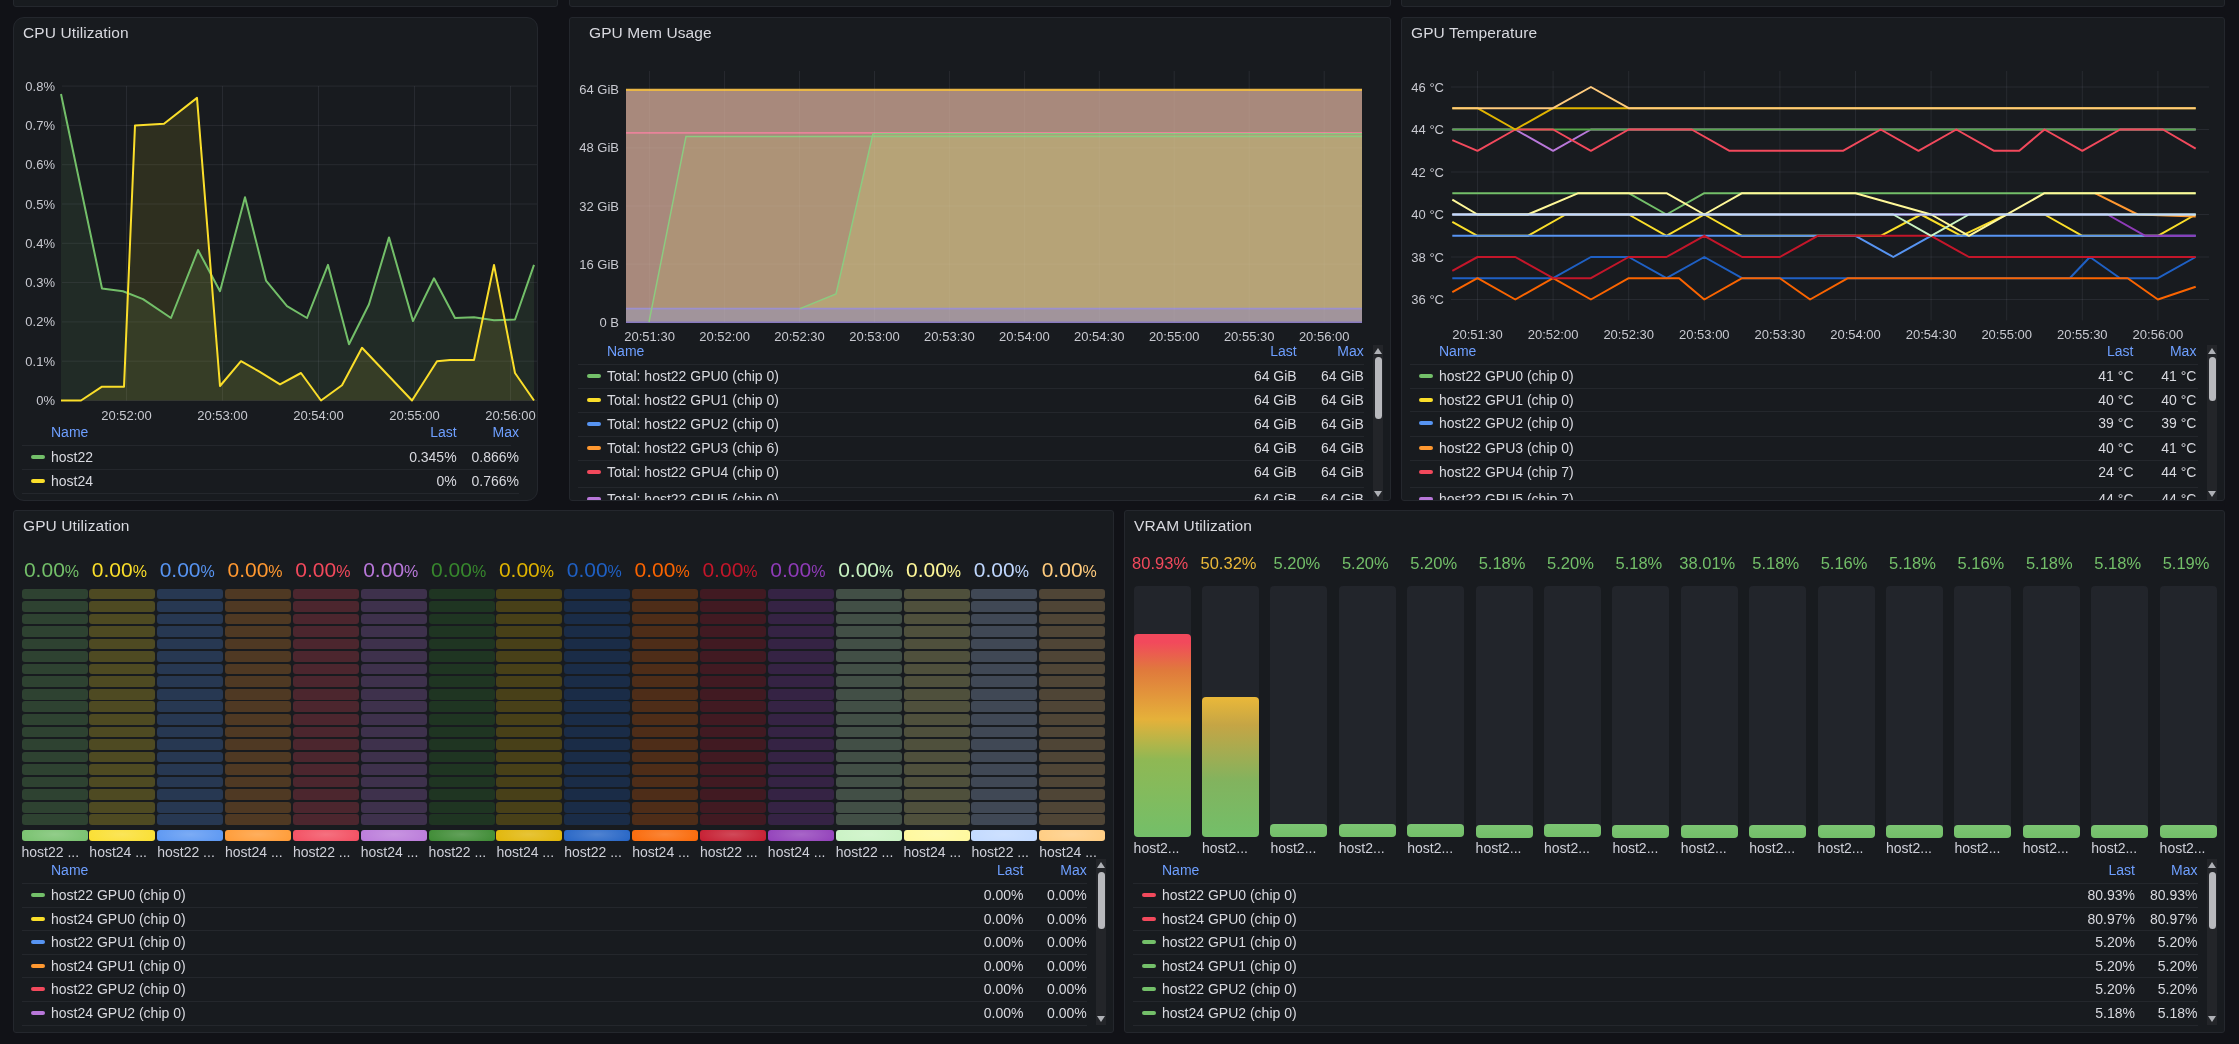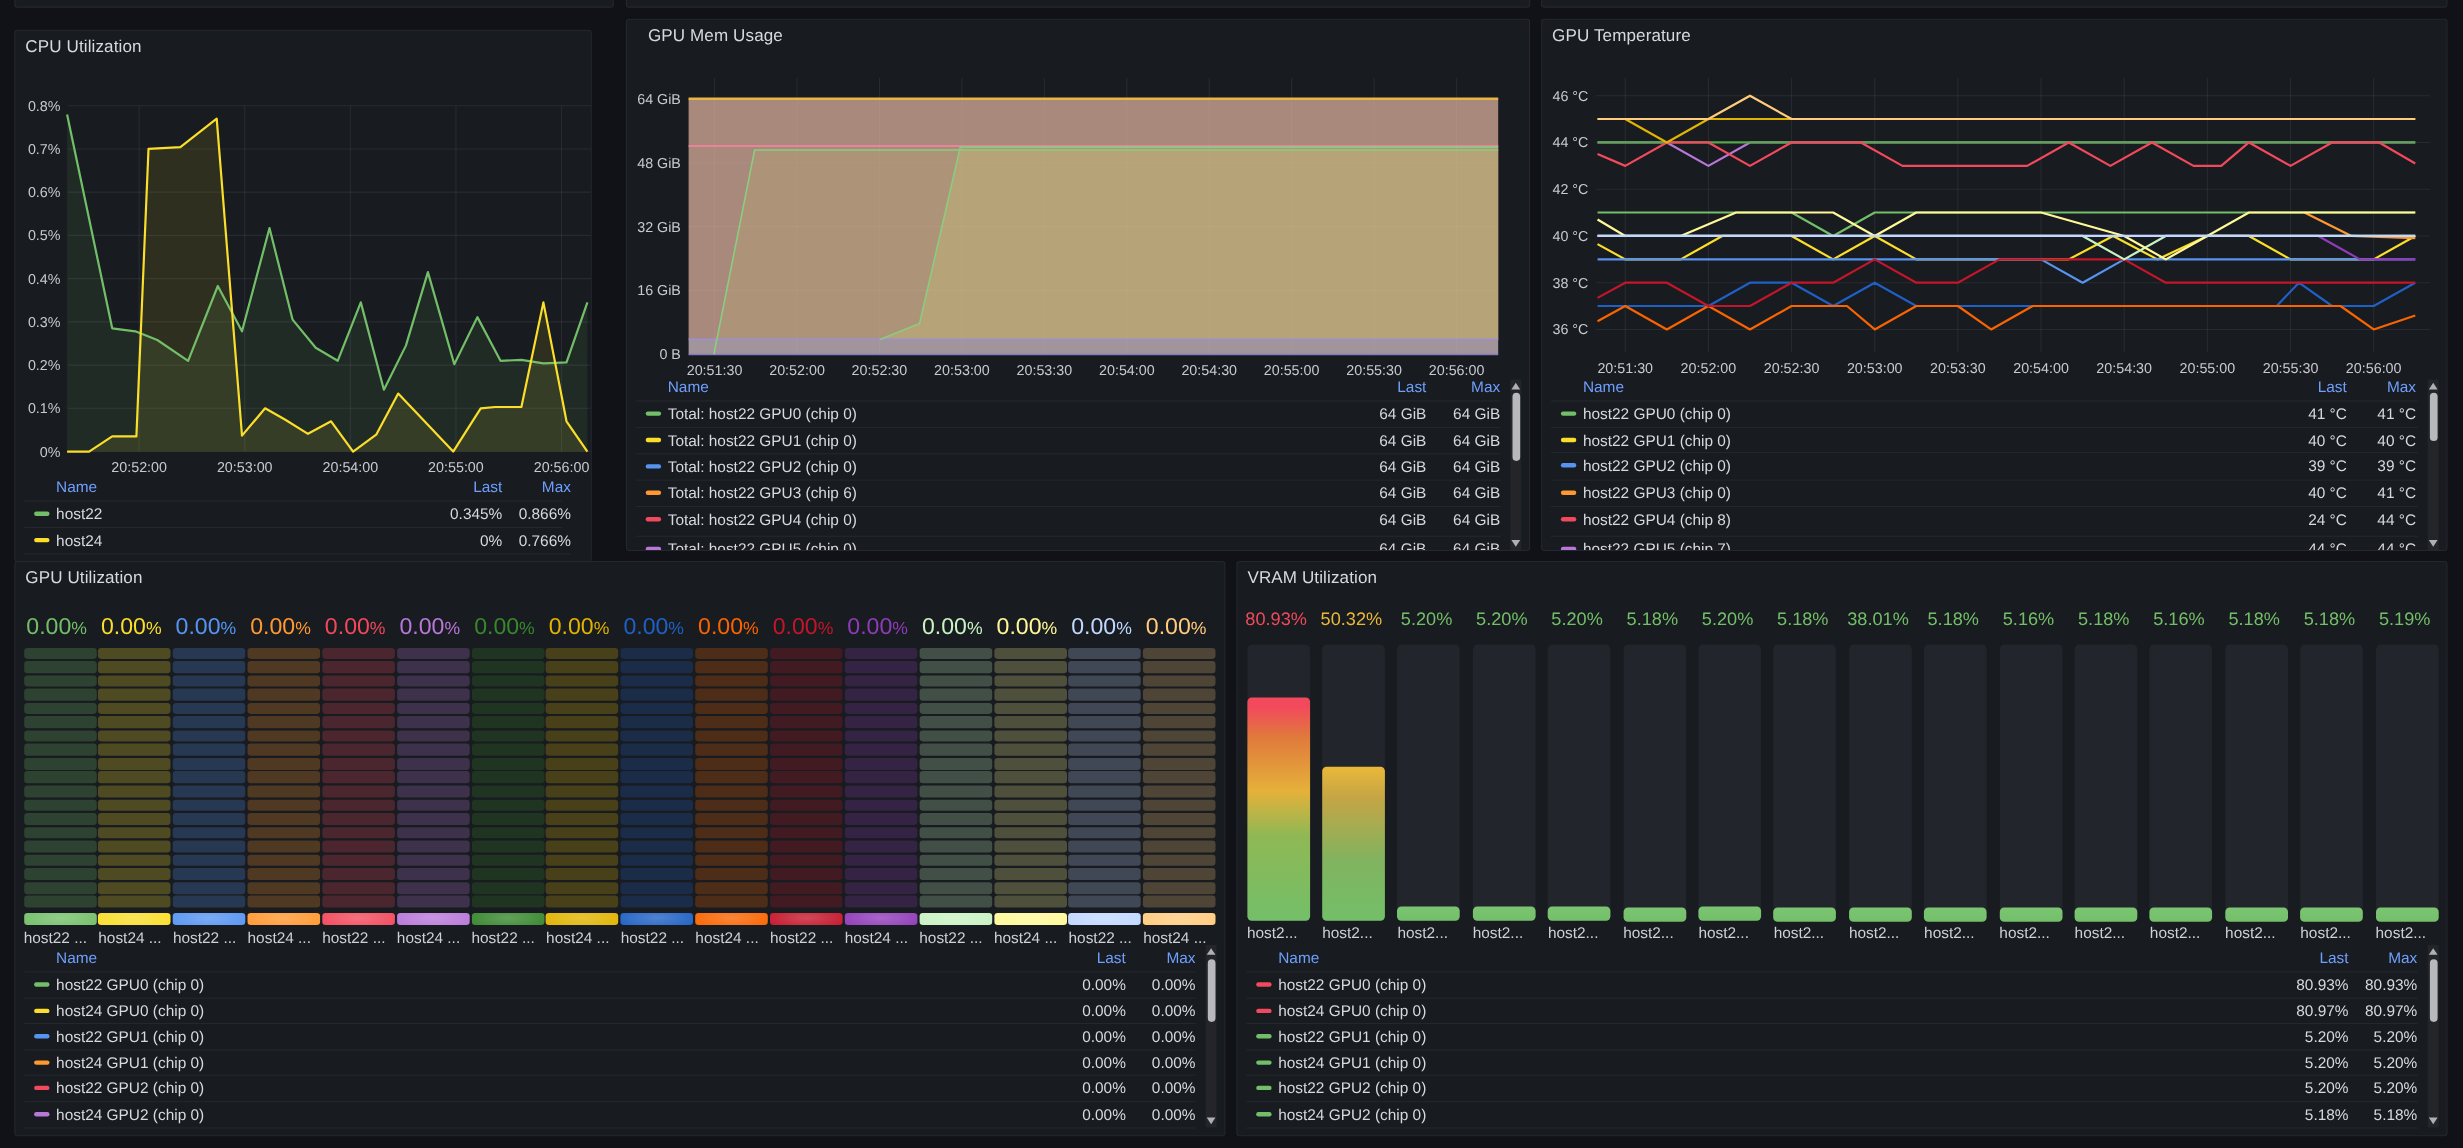--- a/index.html
+++ b/index.html
@@ -9,21 +9,21 @@
 .lgval { color:#D8D9DF; font-size:14px; }
 .lghdr { color:#6E9FFF; font-size:14px; font-weight:500; }
 .sw { position:absolute; width:14px; height:4px; border-radius:2px; }
 .sep { position:absolute; height:1px; background:rgba(204,204,220,0.07); }
 svg text { font-family:"Liberation Sans", sans-serif; }
 </style></head><body>
 
 <div class="panel" style="left:13px;top:-12px;width:545px;height:19px;"></div>
 <div class="panel" style="left:569px;top:-12px;width:822px;height:19px;"></div>
 <div class="panel" style="left:1401px;top:-12px;width:824px;height:19px;"></div>
-<div class="panel" style="left:13px;top:27px;width:525px;height:484px;">
+<div class="panel" style="left:13px;top:17px;width:525px;height:484px;border-radius:11px;">
 <div class="ttl" style="left:9px;top:6px;">CPU Utilization</div>
 <svg class="abs" style="left:0;top:0" width="545" height="484" viewBox="0 0 545 484">
       <line x1="48" y1="382.5" x2="533" y2="382.5" stroke="rgba(204,204,220,0.09)" stroke-width="1"></line>
       <line x1="48" y1="343.2" x2="533" y2="343.2" stroke="rgba(204,204,220,0.09)" stroke-width="1"></line>
       <line x1="48" y1="303.9" x2="533" y2="303.9" stroke="rgba(204,204,220,0.09)" stroke-width="1"></line>
       <line x1="48" y1="264.6" x2="533" y2="264.6" stroke="rgba(204,204,220,0.09)" stroke-width="1"></line>
       <line x1="48" y1="225.3" x2="533" y2="225.3" stroke="rgba(204,204,220,0.09)" stroke-width="1"></line>
       <line x1="48" y1="186.0" x2="533" y2="186.0" stroke="rgba(204,204,220,0.09)" stroke-width="1"></line>
       <line x1="48" y1="146.7" x2="533" y2="146.7" stroke="rgba(204,204,220,0.09)" stroke-width="1"></line>
       <line x1="48" y1="107.4" x2="533" y2="107.4" stroke="rgba(204,204,220,0.09)" stroke-width="1"></line>
@@ -232,21 +232,21 @@
 <div class="abs lgname" style="left:37px;top:397.3px;">host22 GPU2 (chip 0)</div>
 <div class="abs lgval" style="right:90.5px;top:397.3px;">39 °C</div>
 <div class="abs lgval" style="right:27.59999999999991px;top:397.3px;">39 °C</div>
 <div class="sep" style="left:8px;right:26px;top:417.6px;"></div>
 <div class="sw" style="left:17px;top:427.6px;background:#FF9830;"></div>
 <div class="abs lgname" style="left:37px;top:421.6px;">host22 GPU3 (chip 0)</div>
 <div class="abs lgval" style="right:90.5px;top:421.6px;">40 °C</div>
 <div class="abs lgval" style="right:27.59999999999991px;top:421.6px;">41 °C</div>
 <div class="sep" style="left:8px;right:26px;top:442px;"></div>
 <div class="sw" style="left:17px;top:452px;background:#F2495C;"></div>
-<div class="abs lgname" style="left:37px;top:446px;">host22 GPU4 (chip 8)</div>
+<div class="abs lgname" style="left:37px;top:446px;">host22 GPU4 (chip 7)</div>
 <div class="abs lgval" style="right:90.5px;top:446px;">24 °C</div>
 <div class="abs lgval" style="right:27.59999999999991px;top:446px;">44 °C</div>
 <div class="sep" style="left:8px;right:26px;top:468.5px;"></div>
 <div class="sw" style="left:17px;top:478.5px;background:#B877D9;"></div>
 <div class="abs lgname" style="left:37px;top:472.5px;">host22 GPU5 (chip 7)</div>
 <div class="abs lgval" style="right:90.5px;top:472.5px;">44 °C</div>
 <div class="abs lgval" style="right:27.59999999999991px;top:472.5px;">44 °C</div>
 <div class="abs" style="left:805px;top:327px;width:10px;height:155px;background:#232529;"></div>
 <div class="abs" style="left:805.5px;top:330px;width:0;height:0;border-left:4.5px solid transparent;border-right:4.5px solid transparent;border-bottom:6px solid #AEB0B5;"></div>
 <div class="abs" style="left:805.5px;top:473px;width:0;height:0;border-left:4.5px solid transparent;border-right:4.5px solid transparent;border-top:6px solid #AEB0B5;"></div>

